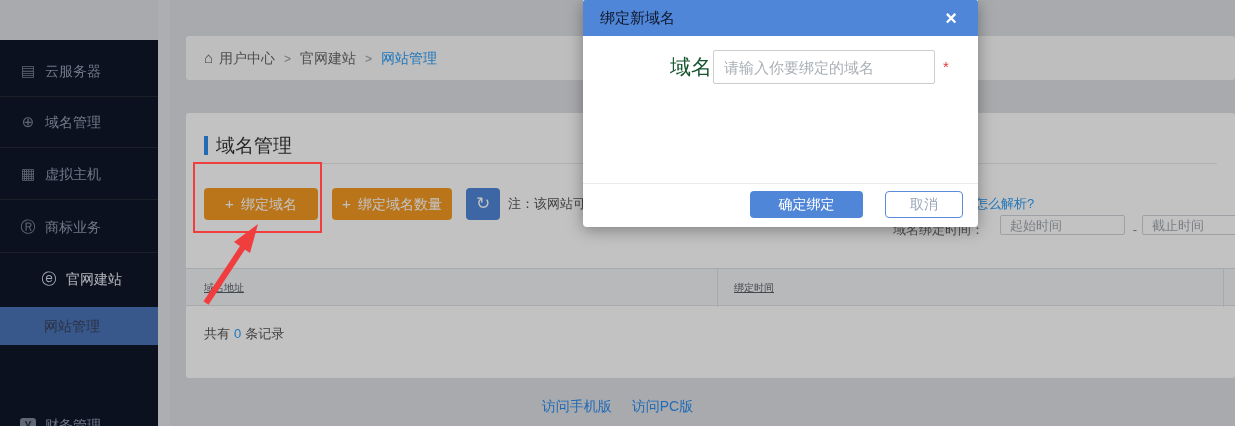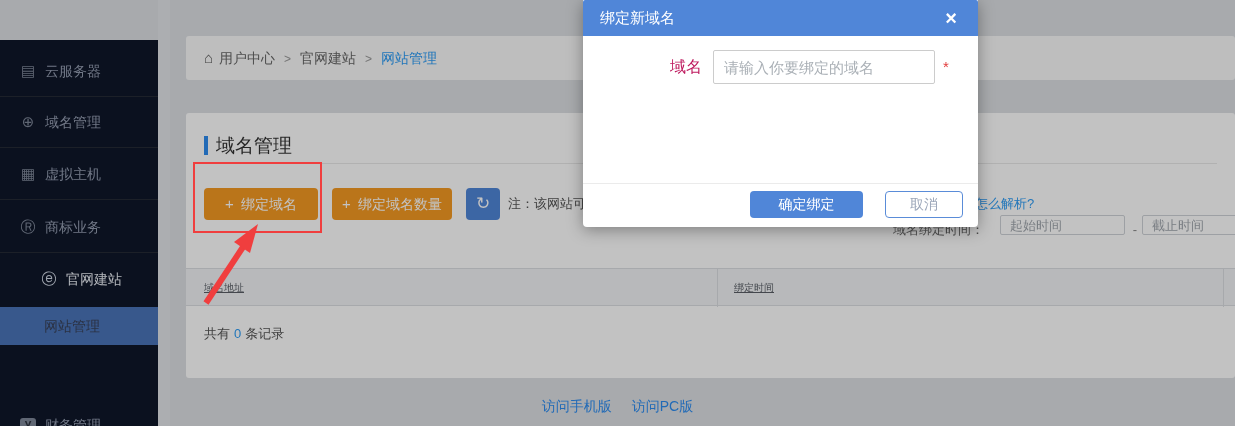--- a/index.html
+++ b/index.html
@@ -56,23 +56,23 @@
 
   .footer-links { position:absolute; left:0; top:398px; width:1235px; height:28px; text-align:center; z-index:1; font-size:14px; }
   .footer-links span { color:#2d8cf0; cursor:pointer; margin:0 8px; }
 
   
   .backdrop { position:absolute; left:0; top:0; width:1235px; height:426px; background:rgba(0,0,0,0.24); z-index:5; }
 
   
   .modal { position:absolute; left:583px; top:0; width:395px; height:227px; background:#fff; border-radius:0 0 4px 4px; box-shadow:0 3px 16px rgba(0,0,0,0.35); z-index:10; }
   .m-head { position:absolute; left:0; top:0; width:395px; height:36px; background:#5086d8; border-radius:2px 2px 0 0; }
-  .m-title { position:absolute; left:17px; top:0; height:32px; line-height:36px; color:#ffffff; font-size:15px; }
+  .m-title { position:absolute; left:17px; top:0; height:32px; line-height:36px; color:#0f172a; font-size:15px; }
   .m-close { position:absolute; right:14px; top:5px; width:26px; height:26px; line-height:26px; text-align:center; color:#fff; font-size:20px; font-weight:bold; cursor:pointer; background:none; border:none; }
-  .m-label { position:absolute; left:87px; top:50px; height:34px; line-height:34px; font-size:16px; color:#be185d; }
+  .m-label { position:absolute; left:87px; top:50px; height:34px; line-height:34px; font-size:21px; color:#14532d; }
   .m-input { position:absolute; left:130px; top:50px; width:222px; height:34px; border:1px solid #ccc; border-radius:2px; font-size:15px; color:#c2410c; padding:0 10px; font-family:inherit; }
   .m-input::placeholder { color:#aab0b6; }
   .m-required { position:absolute; left:360px; top:50px; height:34px; line-height:34px; color:#e23c3c; font-size:15px; }
   .m-note { position:absolute; left:86px; top:92px; font-size:13px; color:#9a9a9a; }
   .m-footer-line { position:absolute; left:0; top:183px; width:395px; border-top:1px solid #ebebeb; }
   .m-ok { position:absolute; left:167px; top:191px; width:113px; height:27px; background:#5086d8; color:#fff; border:none; border-radius:4px; font-size:14px; cursor:pointer; font-family:inherit; }
   .m-cancel { position:absolute; left:302px; top:191px; width:78px; height:27px; background:#fff; color:#9aa5b8; border:1px solid #5a8cd8; border-radius:4px; font-size:14px; cursor:pointer; font-family:inherit; }
 
   
   .anno { position:absolute; left:0; top:0; width:1235px; height:426px; z-index:20; pointer-events:none; }

